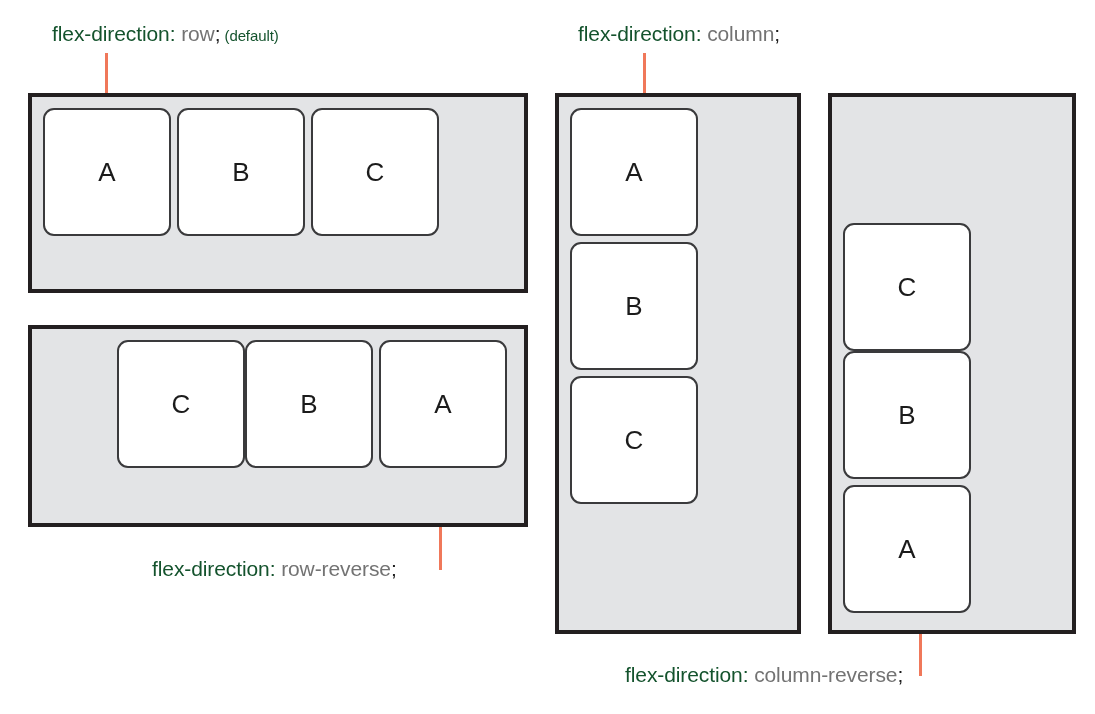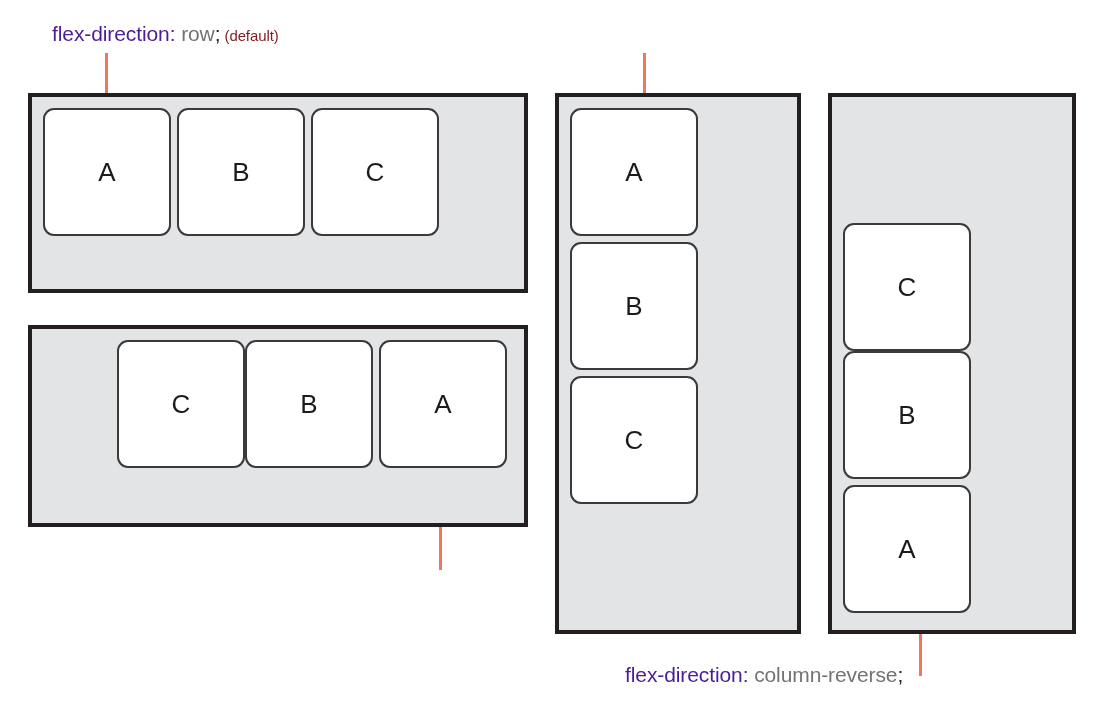--- a/index.html
+++ b/index.html
@@ -22,30 +22,30 @@
 
   
   .label {
     position: absolute;
     white-space: nowrap;
     font-size: 21px;
     color: #1d1d1d;
     letter-spacing: -0.1px;
   }
   .label .prop {
-    color: #4c1d95;
+    color: #14532d;
   }
   .label .value {
     color: #737373;
   }
   .label .semi {
     color: #1d1d1d;
   }
   .label .note {
-    color: #7f1d1d;
+    color: #14532d;
     font-size: 15px;
   }
 
   .label-row        { left: 52px;  top: 22px; }
   .label-column     { left: 578px; top: 22px; }
   .label-rowrev     { left: 152px; top: 557px; }
   .label-colrev     { left: 625px; top: 663px; }
 
   
   .leader {
@@ -132,22 +132,28 @@
 </head>
 <body>
 
 <div class="stage">
 
   <div class="label label-row">
     <span class="prop">flex-direction: </span><span class="value">row</span><span class="semi">;</span><span class="note"> (default)</span>
   </div>
   <div class="leader leader-row"></div>
 
+  <div class="label label-column">
+    <span class="prop">flex-direction: </span><span class="value">column</span><span class="semi">;</span>
+  </div>
   <div class="leader leader-column"></div>
 
+  <div class="label label-rowrev">
+    <span class="prop">flex-direction: </span><span class="value">row-reverse</span><span class="semi">;</span>
+  </div>
   <div class="leader leader-rowrev"></div>
 
   <div class="label label-colrev">
     <span class="prop">flex-direction: </span><span class="value">column-reverse</span><span class="semi">;</span>
   </div>
   <div class="leader leader-colrev"></div>
 
   <div class="container container-row">
     <div class="item">A</div>
     <div class="item">B</div>

